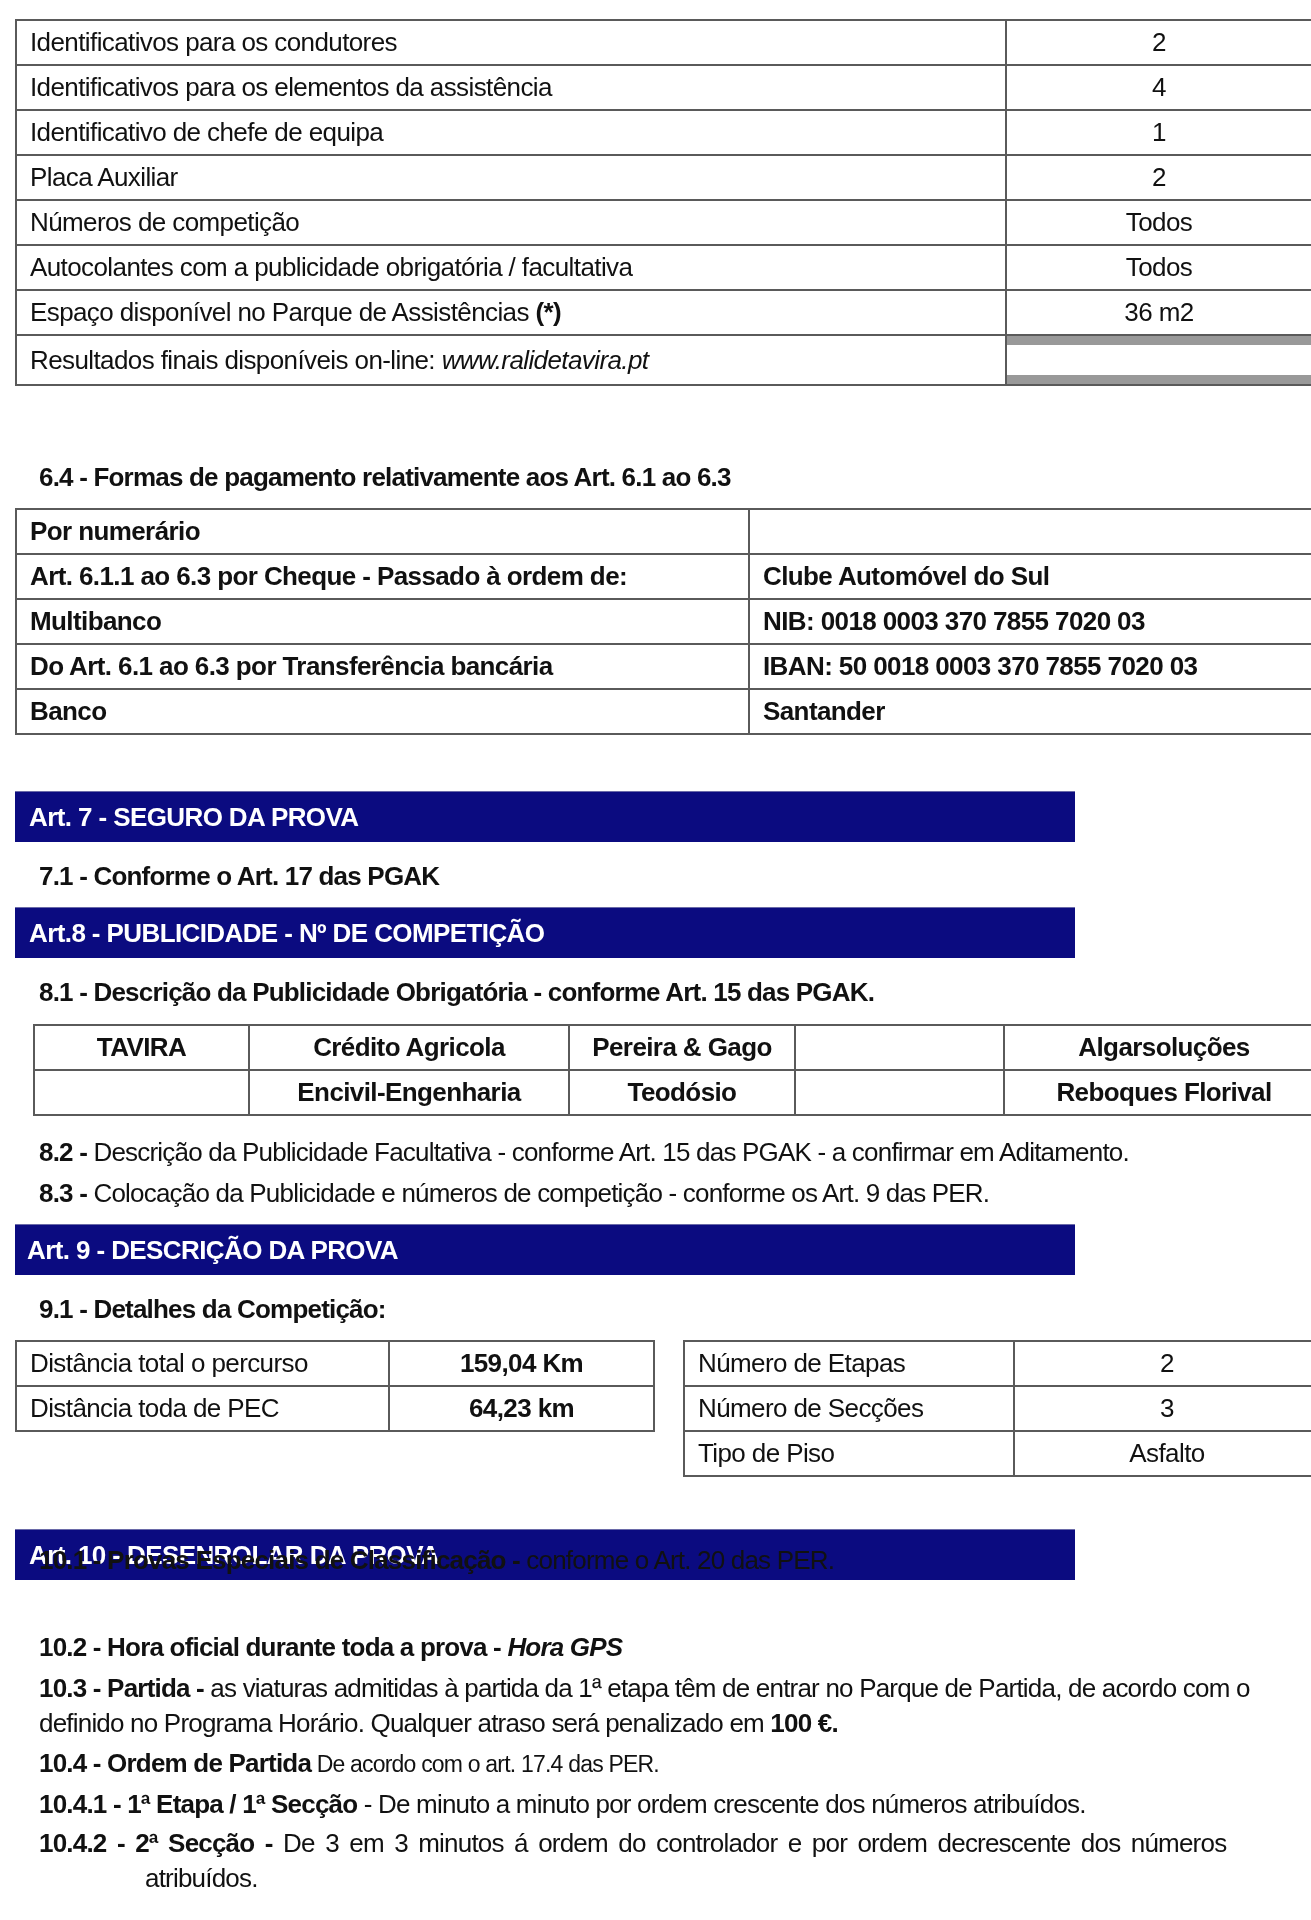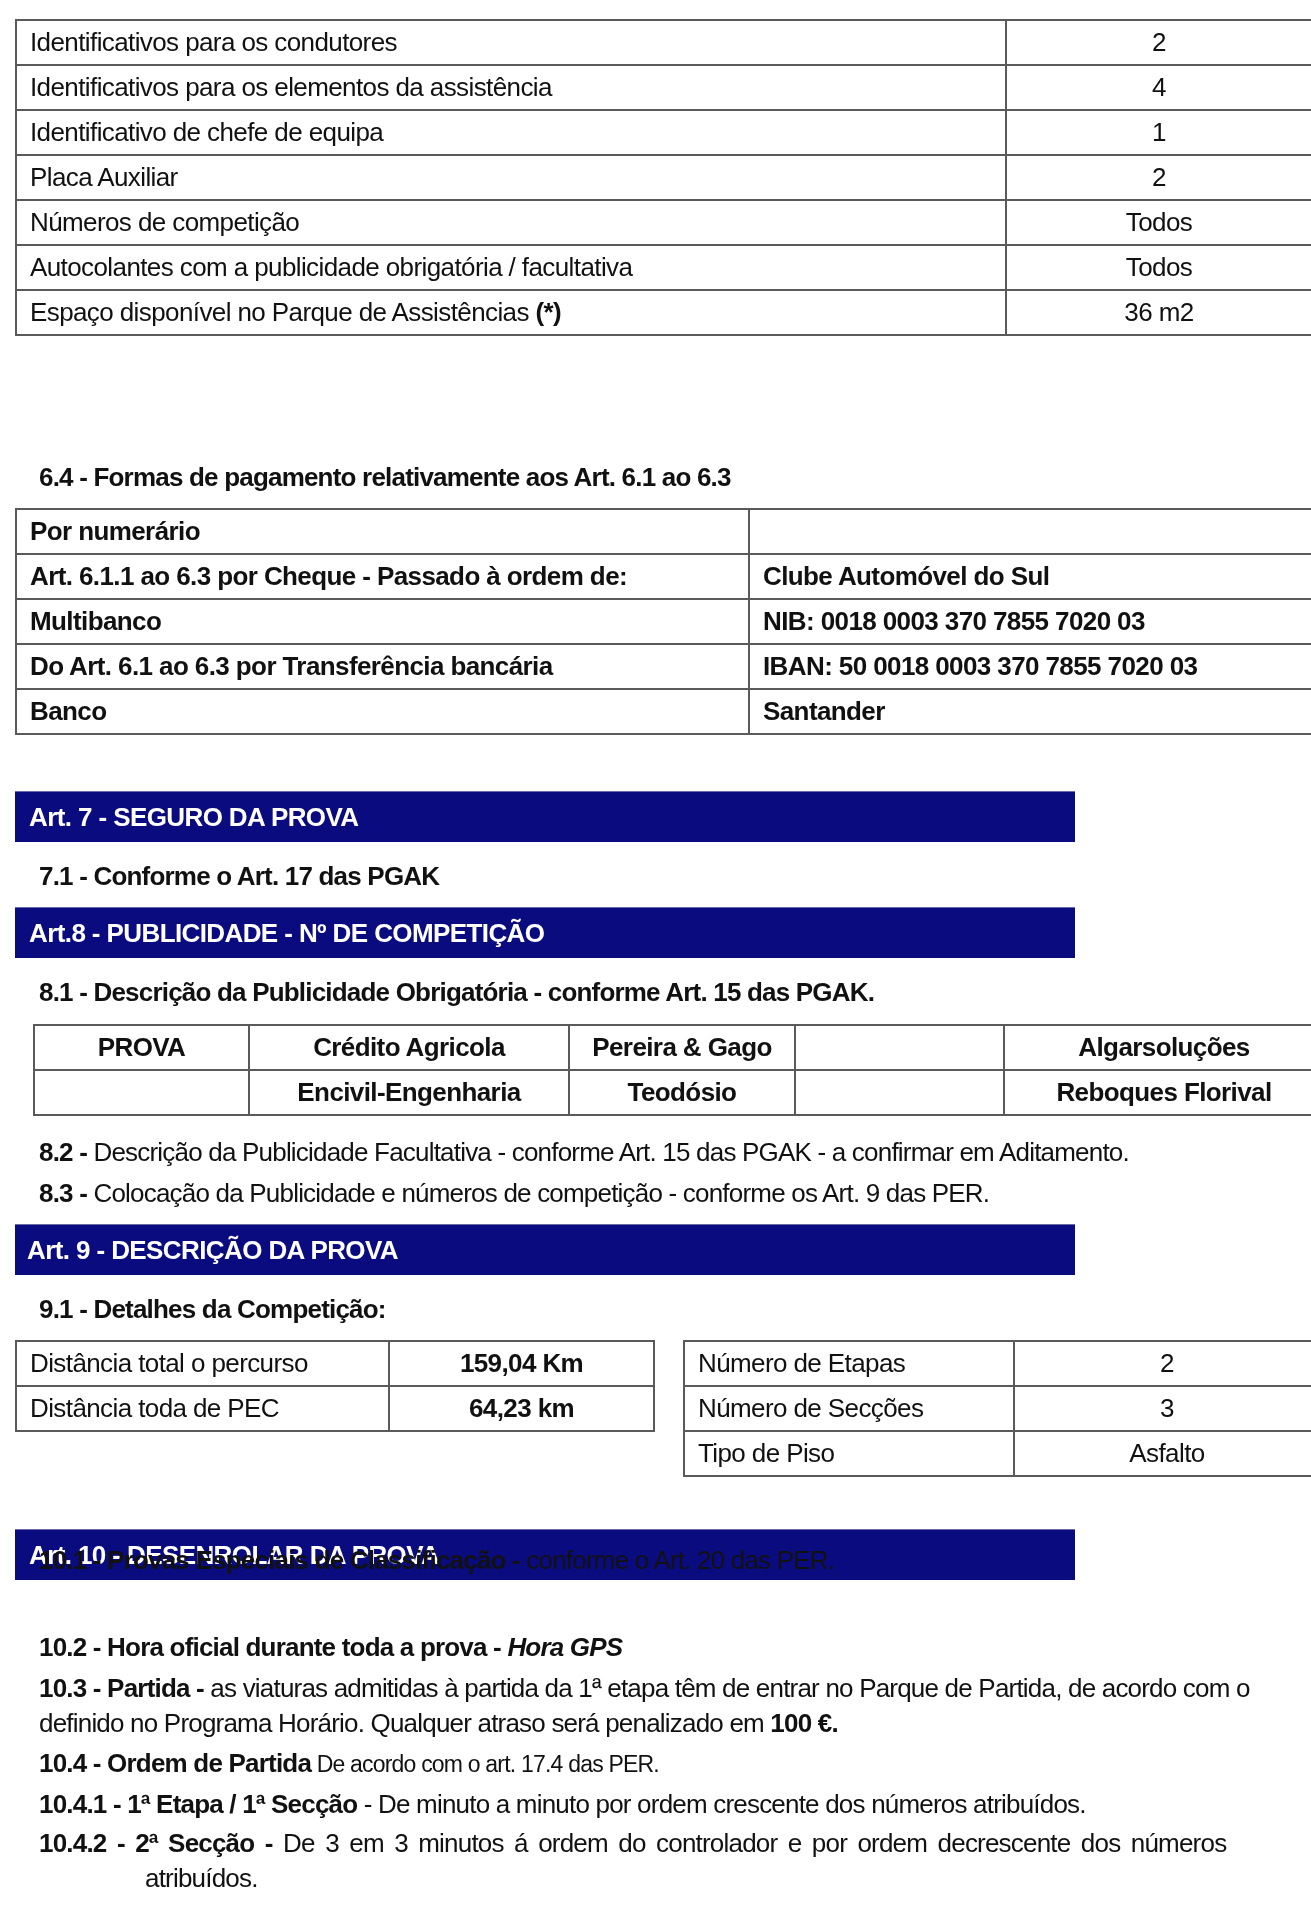--- a/index.html
+++ b/index.html
@@ -51,20 +51,26 @@
     <td class="c">Todos</td>
   </tr>
   <tr>
     <td>Autocolantes com a publicidade obrigatória / facultativa</td>
     <td class="c">Todos</td>
   </tr>
   <tr>
     <td><span>Espaço disponível no Parque de Assistências</span> <span class="b">(*)</span></td>
     <td class="c">36 m2</td>
   </tr>
+  <tr>
+    <td><span>Resultados finais disponíveis on-line:</span> <span class="i">www.ralidetavira.pt</span></td>
+    <td class="gray">
+          <span class="graybox"></span>
+        </td>
+  </tr>
 </tbody>
   </table>
 
 <div class="line b" style="top:460px;text-align:right;">6.4 - Formas de pagamento relativamente aos Art. 6.1 ao 6.3</div>
 
 <table class="grid b" style="left:15px; top:508px; width:1296px;">
   <colgroup>
       <col style="width:733px">
       <col style="width:563px">
     </colgroup>
@@ -101,21 +107,21 @@
 <table class="grid b" style="left:33px; top:1024px; width:1290px;">
   <colgroup>
     <col style="width:215px">
       <col style="width:320px">
       <col style="width:226px">
       <col style="width:209px">
       <col style="width:320px">
   </colgroup>
   <tbody>
       <tr>
-    <td class="c">PROVA</td>
+    <td class="c">TAVIRA</td>
     <td class="c">Crédito Agricola</td>
     <td class="c">Pereira &amp; Gago</td>
     <td class="c"></td>
     <td class="c">Algarsoluções</td>
   </tr>
   <tr>
     <td class="c"></td>
     <td class="c">Encivil-Engenharia</td>
     <td class="c">Teodósio</td>
     <td class="c"></td>

